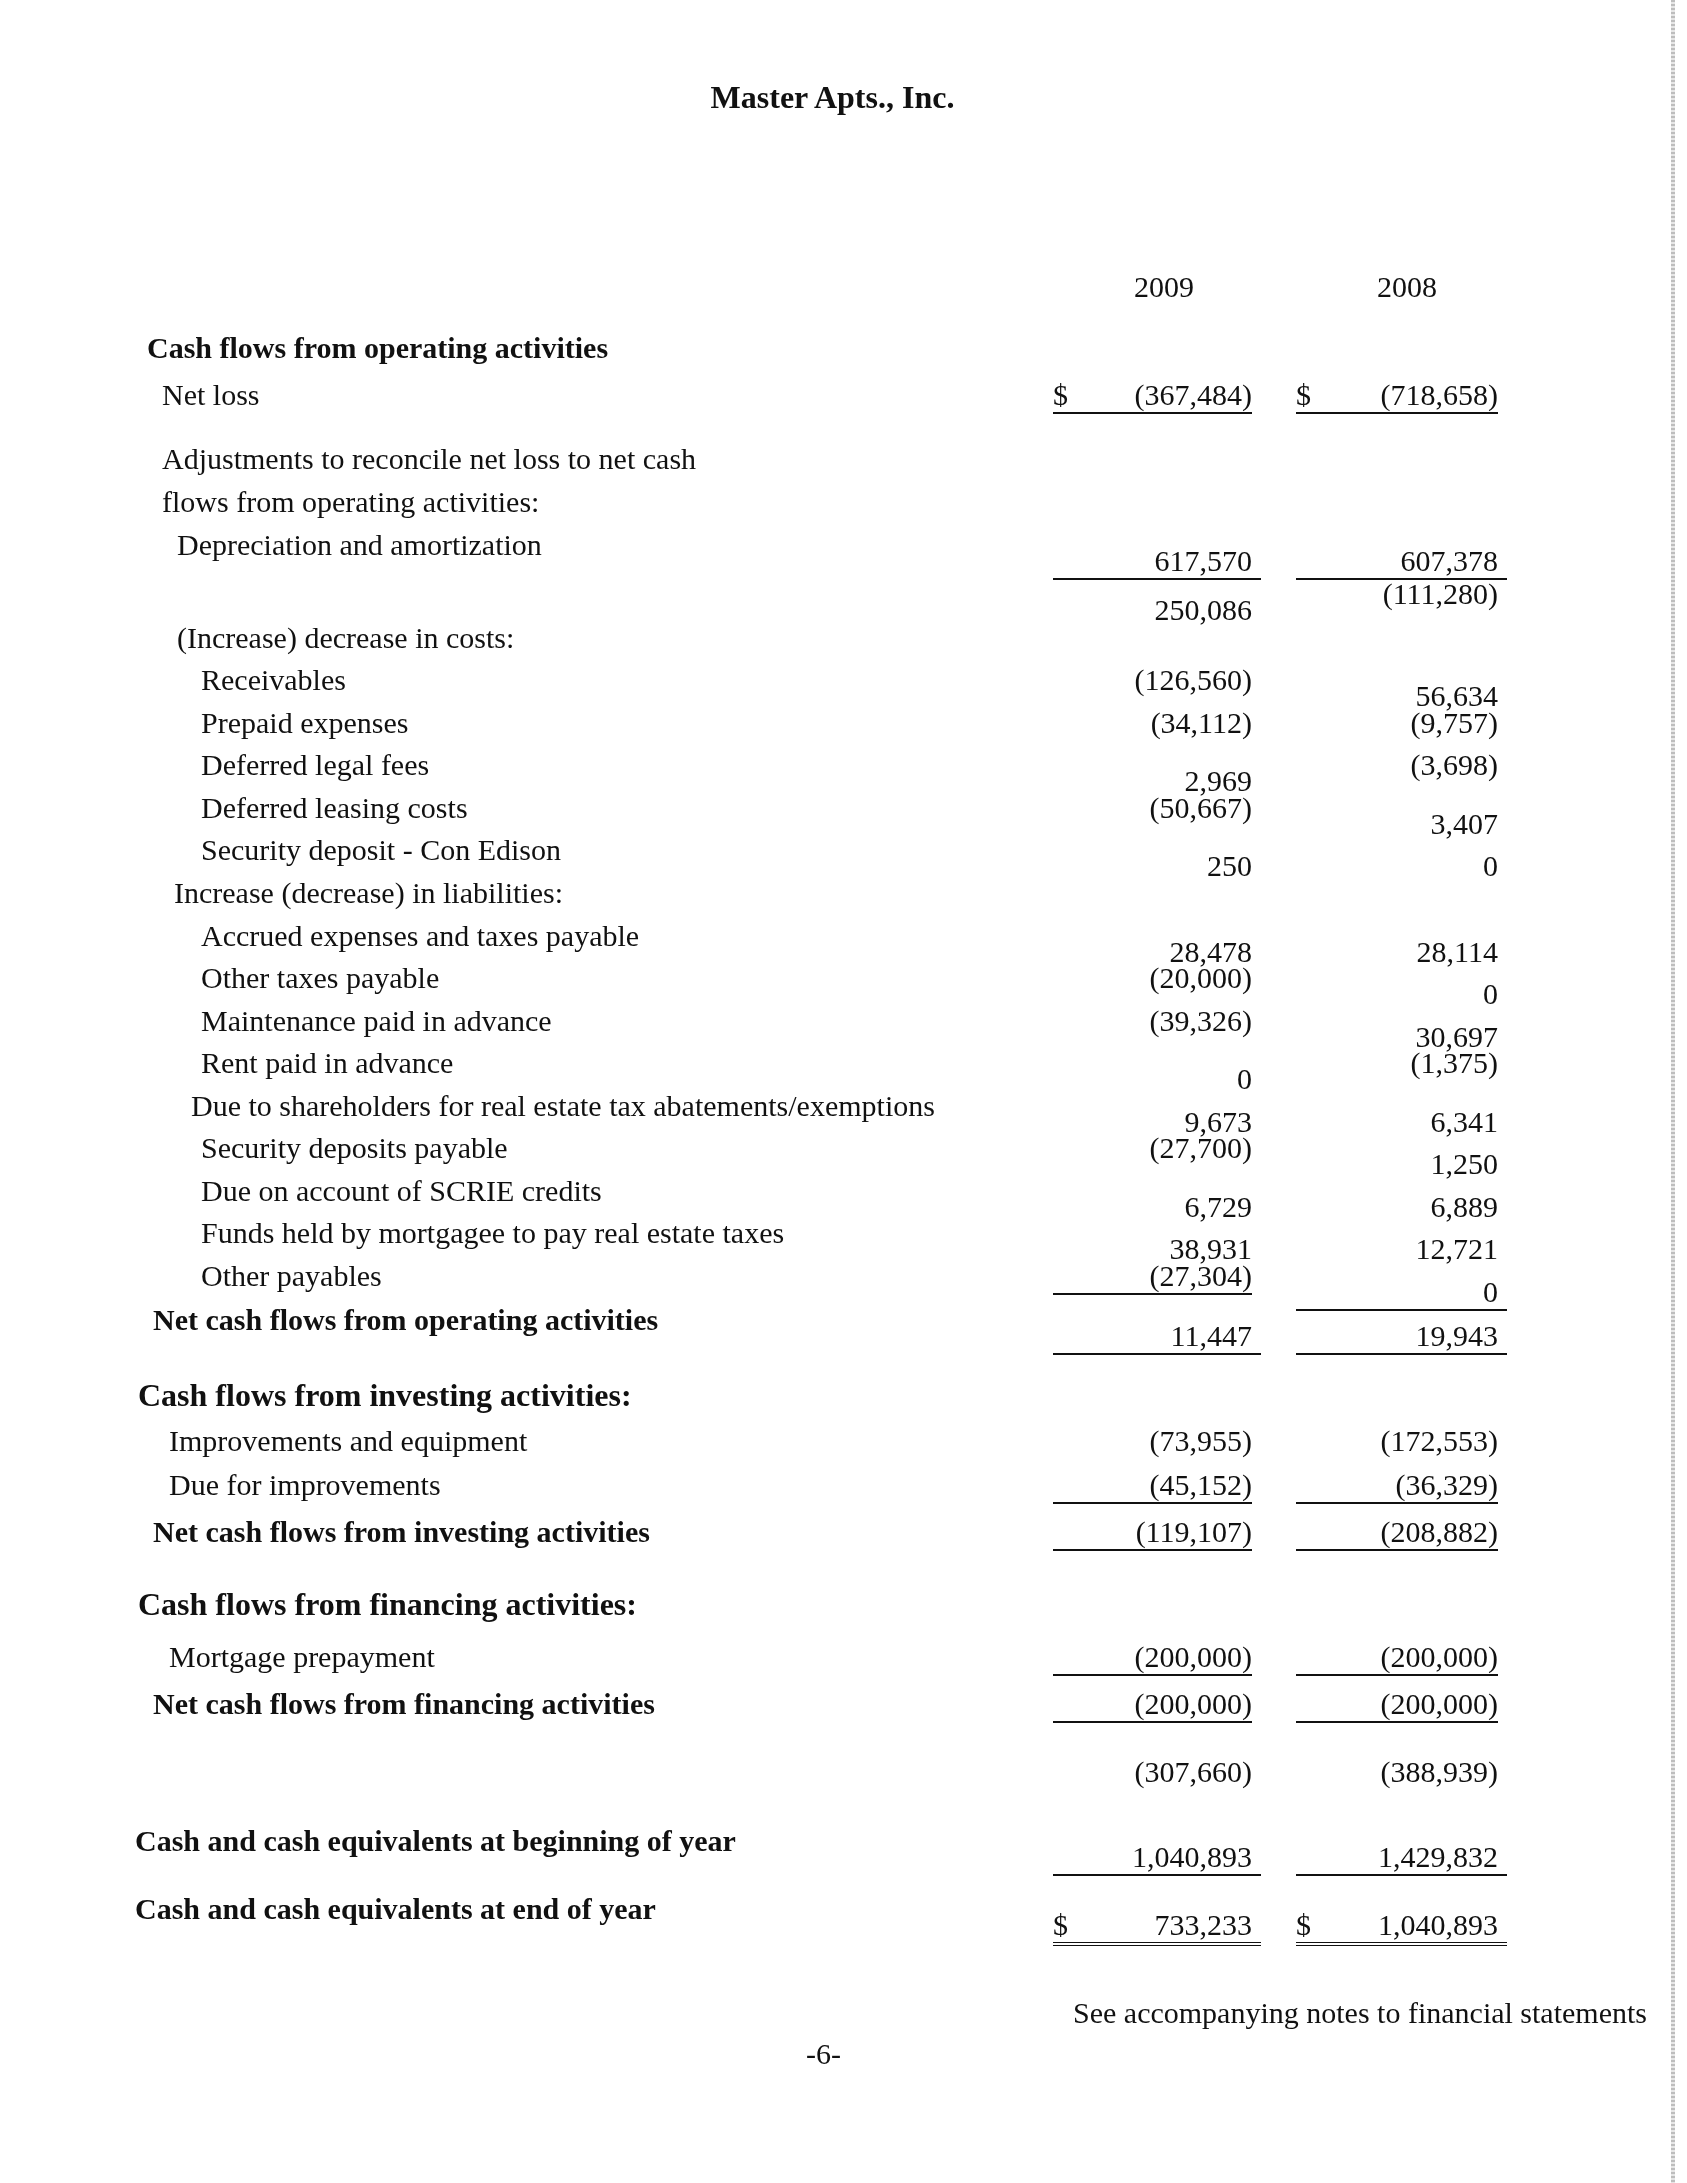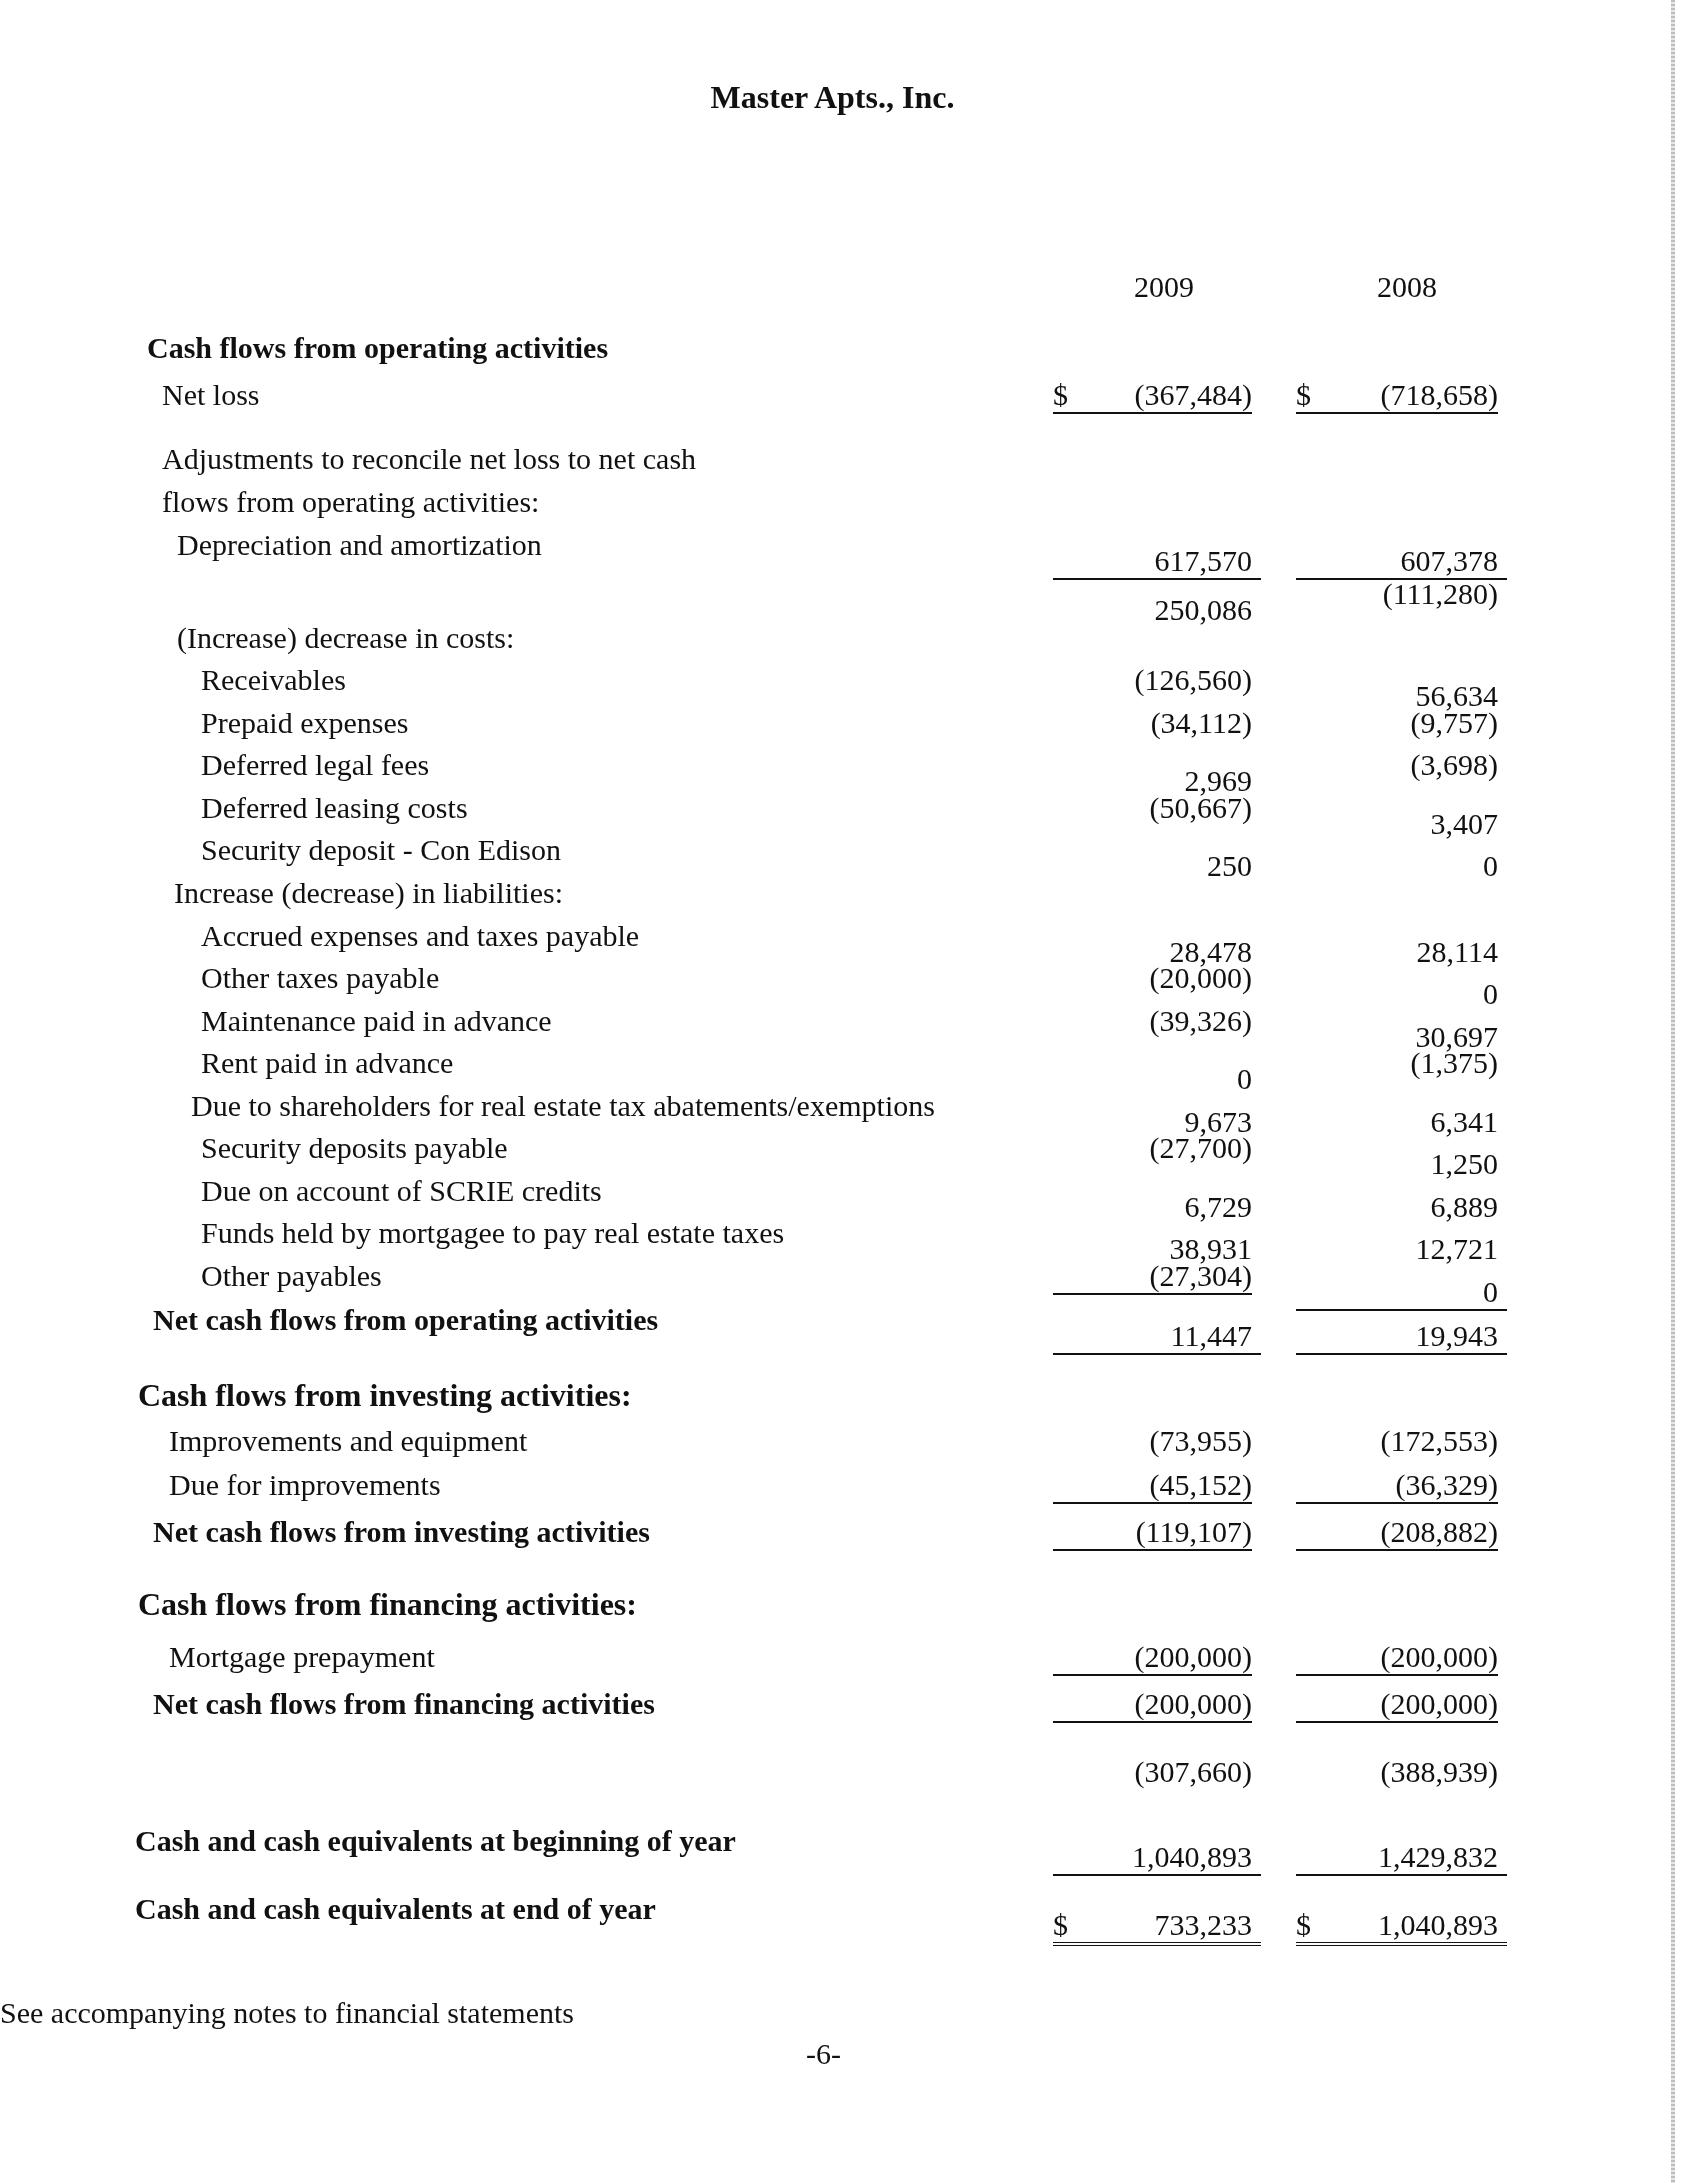--- a/index.html
+++ b/index.html
@@ -21,21 +21,21 @@
   .sec { font-weight: bold; font-size: 32px; }
   .cell {
     position: absolute; text-align: right; white-space: nowrap;
   }
   .c1 { left: 1053px; width: 199px; }
   .c2 { left: 1296px; width: 202px; }
   .cell.u { border-bottom: 2px solid #111; }
   .cell.dbl { border-bottom: 4.7px double #111; }
   .dollar { position: absolute; left: 0; }
   .pos-pad { padding-right: 9.4px; margin-top: 16px; }
-  .footer { position: absolute; top: 1996px; left: 0; width: 1647px; text-align: left; font-size: 30px; }
+  .footer { position: absolute; top: 1996px; left: 0; width: 1647px; text-align: right; font-size: 30px; }
   .page { position: absolute; top: 2037px; left: 0; width: 1647px; text-align: center; font-size: 30px; }
 </style>
 </head>
 <body>
 
 <div class="edge"></div>
 
 <div class="header">
   <div>Master Apts., Inc.</div>
 </div>

